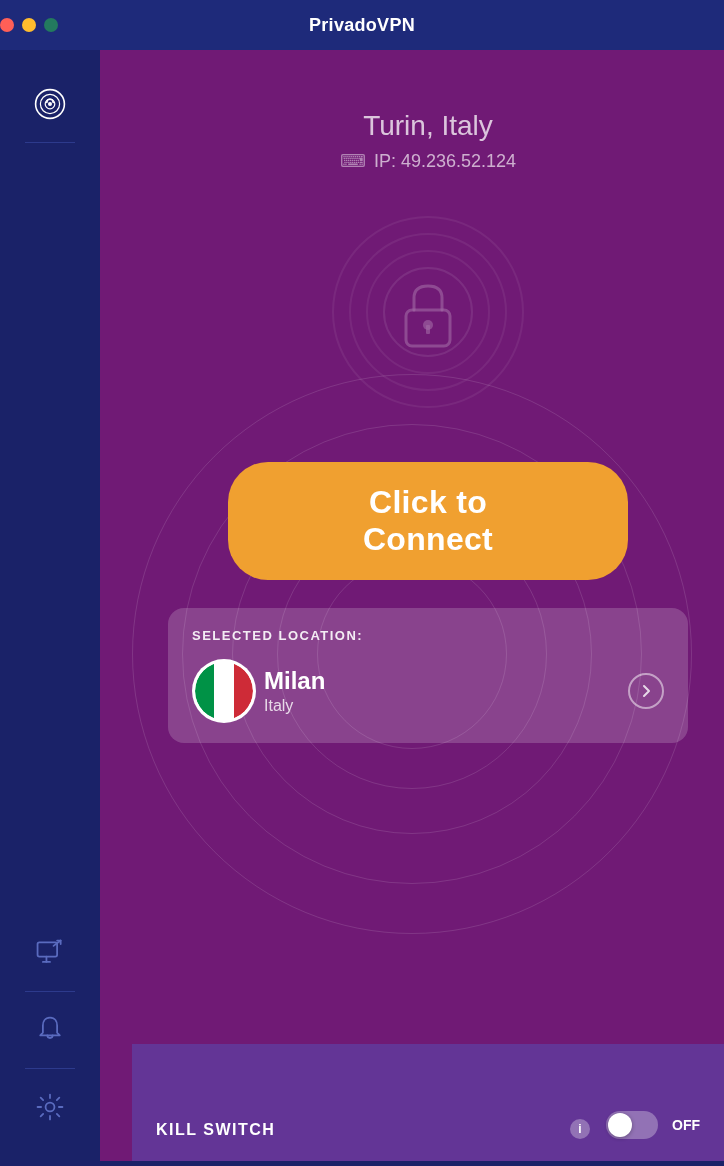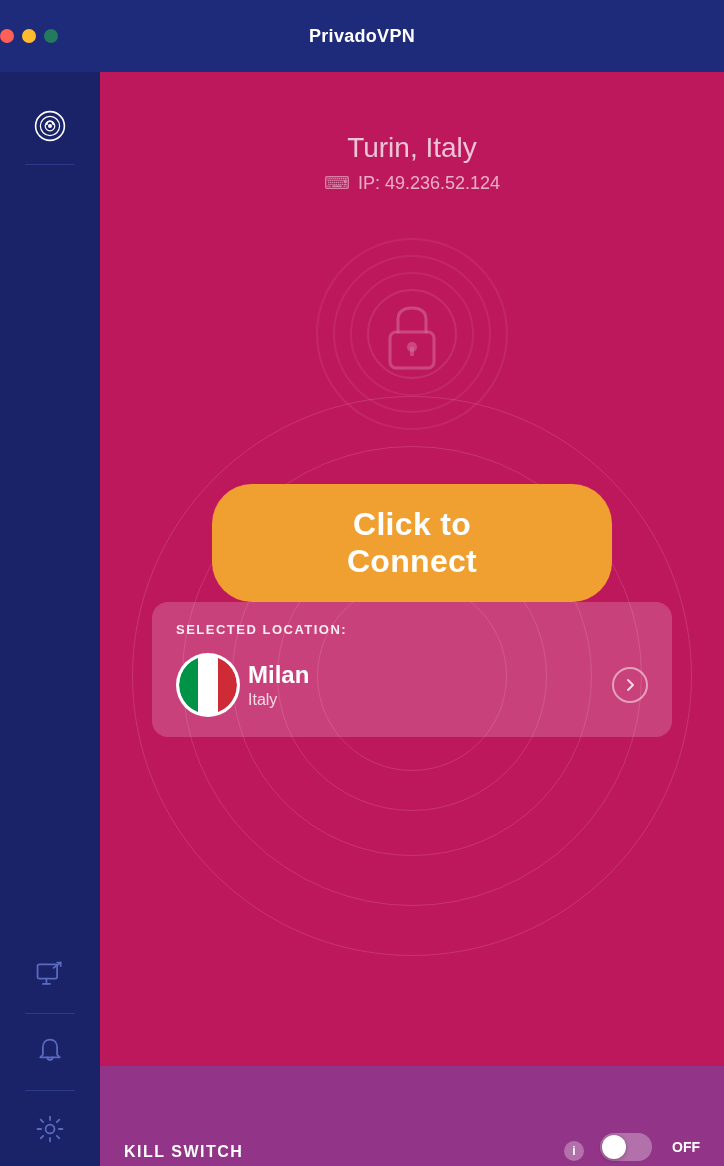--- a/index.html
+++ b/index.html
@@ -12,21 +12,21 @@
       width: 724px;
       height: 1166px;
       font-family: -apple-system, BlinkMacSystemFont, 'Segoe UI', sans-serif;
       overflow: hidden;
       background: #1a2268;
     }
 
     
     .title-bar {
       background: #1e2a7a;
-      height: 72px;
+      height: 50px;
       display: flex;
       align-items: center;
       padding: 0 0;
       position: relative;
       z-index: 10;
     }
 
     .window-controls {
       display: flex;
       gap: 8px;
@@ -98,26 +98,27 @@
       height: 32px;
     }
 
     .sidebar-spacer {
       flex: 1;
     }
 
     
     .main-content {
       flex: 1;
-      background: #be185d;
+      background: #701a75;
       position: relative;
       display: flex;
       flex-direction: column;
       align-items: center;
       overflow: hidden;
+      padding-left: 32px;
     }
 
     
     .ripple-bg {
       position: absolute;
       top: 50%;
       left: 50%;
       transform: translate(-50%, -42%);
       width: 600px;
       height: 600px;
@@ -187,20 +188,21 @@
       width: 400px;
       letter-spacing: 0.3px;
     }
 
     
     .location-card {
       z-index: 2;
       background: rgba(255,255,255,0.18);
       border-radius: 16px;
       padding: 20px 24px;
+      margin-top: 28px;
       width: 520px;
     }
 
     .location-card-label {
       color: rgba(255,255,255,0.9);
       font-size: 13px;
       font-weight: 700;
       letter-spacing: 1.5px;
       margin-bottom: 16px;
     }
@@ -284,21 +286,21 @@
       justify-content: center;
       font-size: 12px;
       font-weight: bold;
       margin-left: 8px;
       cursor: pointer;
     }
 
     .toggle-container {
       display: flex;
       align-items: center;
-      gap: 20px;
+      gap: 14px;
       margin-left: 16px;
       margin-top: 45px;
     }
 
     .toggle-switch {
       width: 52px;
       height: 28px;
       border-radius: 14px;
       background: rgba(255,255,255,0.3);
       position: relative;

